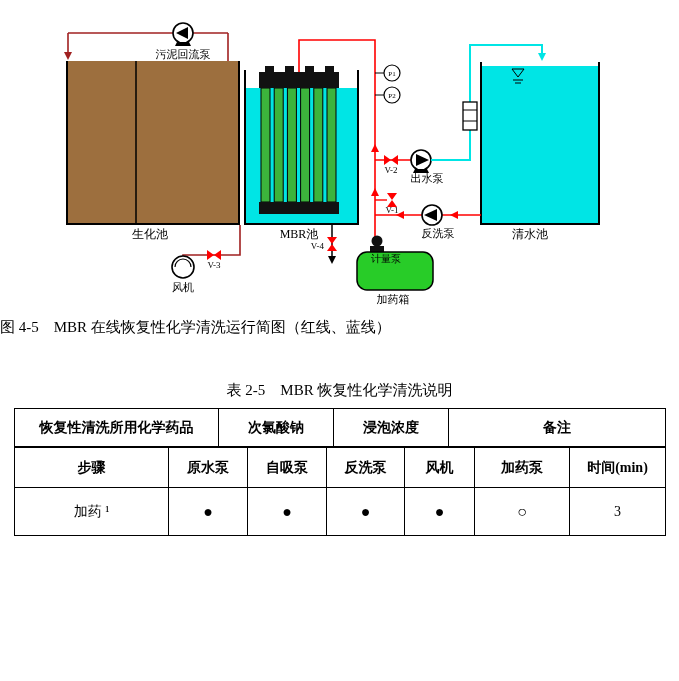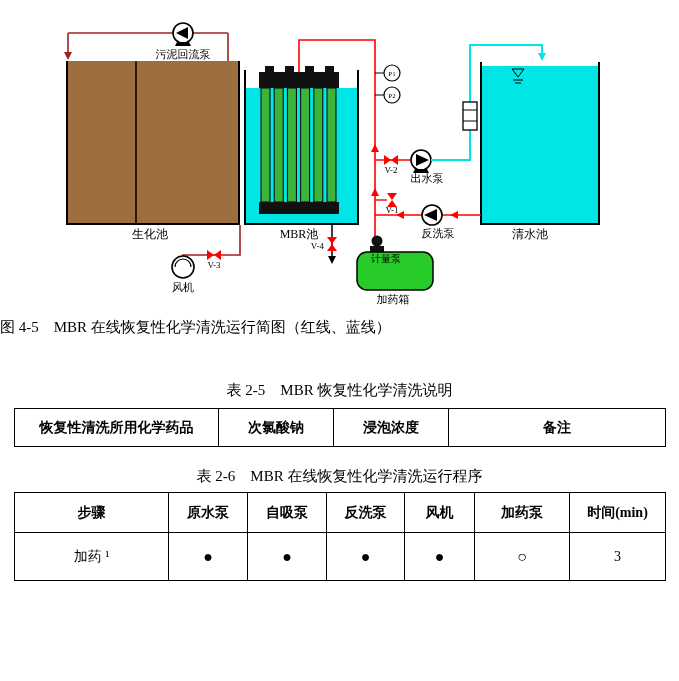--- a/index.html
+++ b/index.html
@@ -175,21 +175,20 @@
         <th>恢复性清洗所用化学药品</th>
         <th>次氯酸钠</th>
         <th>浸泡浓度</th>
         <th>备注</th>
       </tr>
     </thead>
     <tbody>
     </tbody>
   </table>
 
-  <div class="tbl-title t26-title">表 2-6　MBR 在线恢复性化学清洗运行程序</div>
 
   <table>
     <colgroup>
       <col style="width:154px">
         <col style="width:79px">
         <col style="width:79px">
         <col style="width:78px">
         <col style="width:70px">
         <col style="width:95px">
         <col style="width:96px">

